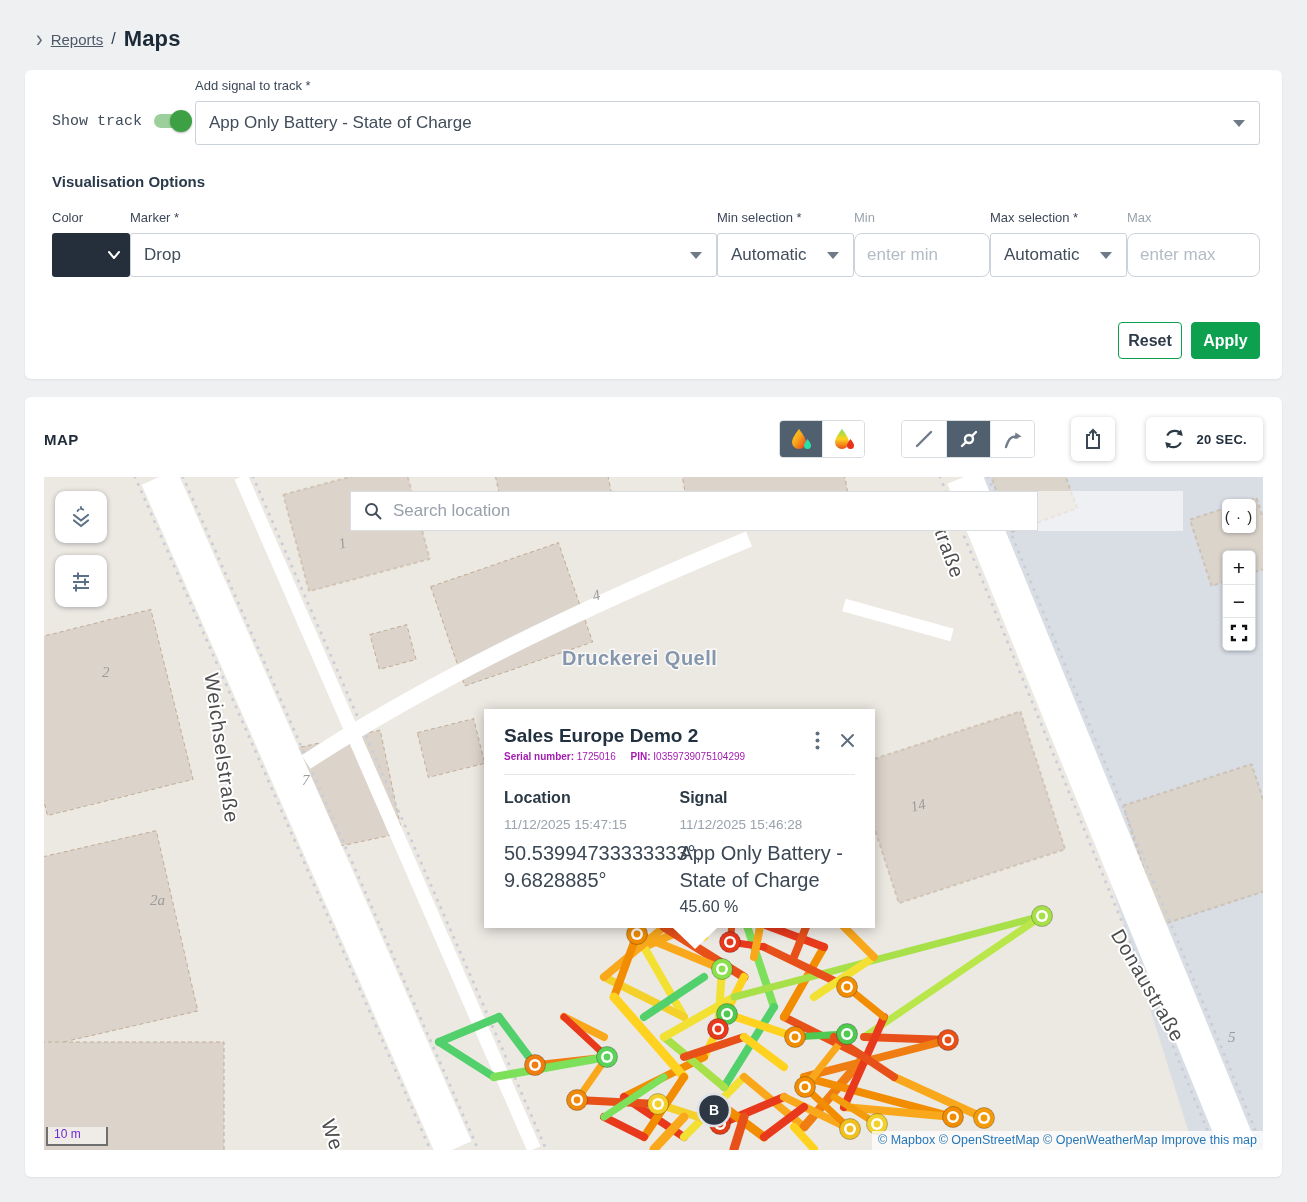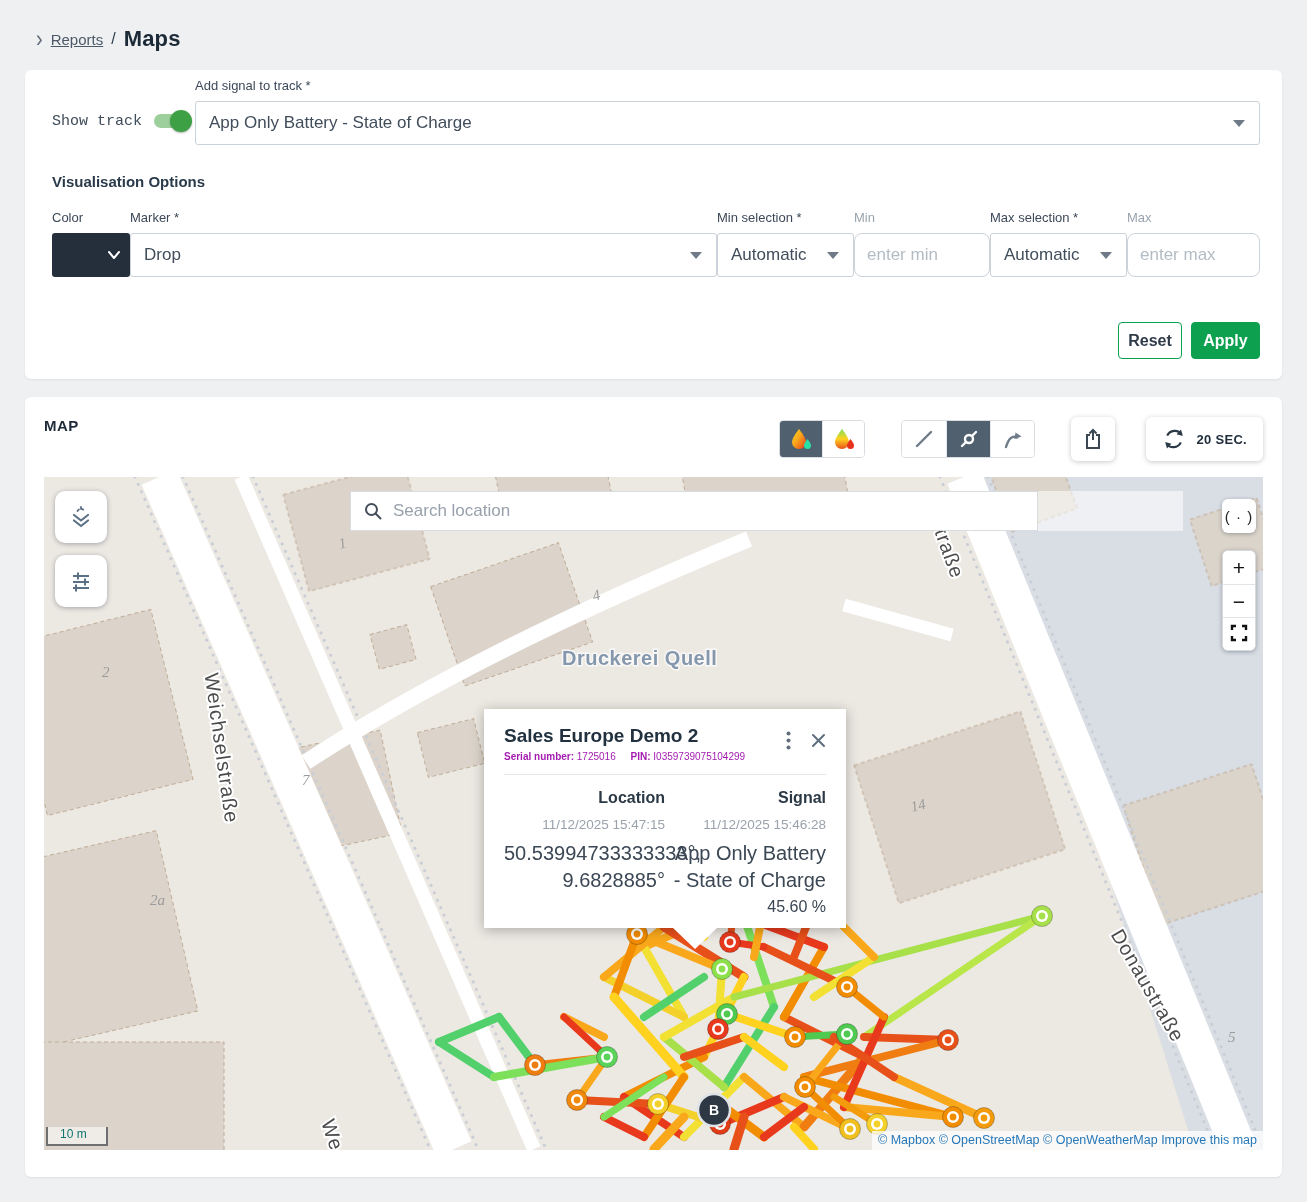--- a/index.html
+++ b/index.html
@@ -40,21 +40,21 @@
   .fld.w136 { width:136px; }
   .fld.w133 { width:133px; }
   .txt-input { width:100%; height:44px; border:1px solid #ccd2d9; border-radius:8px; padding:0 12px; font-size:17px; color:#3e4a57; font-family:"Liberation Sans", sans-serif; }
   .txt-input::placeholder { color:#b3bcc4; }
   .actions { margin-top:45px; display:flex; justify-content:flex-end; gap:9px; }
   .btn { height:37px; border-radius:4px; font-size:16px; cursor:pointer; font-family:"Liberation Sans", sans-serif; }
   .btn.reset { width:64px; background:#fff; border:1px solid #0ca04f; color:#2f3b49; font-weight:600; }
   .btn.apply { width:69px; background:#0ca04f; border:1px solid #0ca04f; color:#fff; font-weight:700; }
 
   
-  .map-header { display:flex; align-items:flex-start; height:44px; margin-bottom:16px; }
+  .map-header { display:flex; align-items:center; height:44px; margin-bottom:16px; }
   .map-title { font-size:15px; font-weight:700; color:#1f2b38; letter-spacing:.4px; }
   .toolbar { margin-left:auto; display:flex; align-items:center; gap:36px; }
   .seg-group { display:flex; border:1px solid #d8dde2; border-radius:4px; overflow:hidden; background:#fff; }
   .seg-btn { width:42px; height:36px; display:flex; align-items:center; justify-content:center; background:#fff; cursor:pointer; }
   .seg-group.lines .seg-btn { width:44px; }
   .seg-btn + .seg-btn { border-left:1px solid #e4e8ec; }
   .seg-btn.active { background:#51606f; }
   .sq-btn { width:44px; height:44px; background:#fff; border-radius:6px; box-shadow:0 1px 5px rgba(30,40,55,.25); display:flex; align-items:center; justify-content:center; cursor:pointer; border:none; }
   .refresh-btn { height:44px; padding:0 16px; background:#fff; border-radius:6px; box-shadow:0 1px 5px rgba(30,40,55,.25); display:flex; align-items:center; gap:10px; cursor:pointer; border:none; margin-left:-5px; }
   .refresh-btn .rlabel { font-size:13px; font-weight:700; color:#22303e; letter-spacing:.3px; }
@@ -66,37 +66,37 @@
   .search-box { position:absolute; left:306px; top:14px; width:688px; height:40px; background:#fff; border:1px solid #d9dde1; display:flex; align-items:center; padding:0 12px; gap:10px; }
   .search-box input { border:none; outline:none; flex:1; font-size:17px; color:#3e4a57; font-family:"Liberation Sans", sans-serif; background:transparent; }
   .search-box input::placeholder { color:#98a1ab; }
   .map-btn { position:absolute; background:#fff; border:none; border-radius:10px; width:52px; height:52px; box-shadow:0 1px 5px rgba(30,40,55,.35); display:flex; align-items:center; justify-content:center; cursor:pointer; }
   .btn-layers { left:11px; top:14px; }
   .btn-sliders { left:11px; top:78px; }
   .btn-locate { position:absolute; left:1178px; top:22px; width:34px; height:34px; border-radius:6px; background:#fff; border:none; box-shadow:0 1px 4px rgba(30,40,55,.35); font-size:15px; color:#222; letter-spacing:1px; cursor:pointer; font-family:"Liberation Sans", sans-serif; }
   .zoom-group { position:absolute; left:1178px; top:73px; width:34px; border-radius:6px; background:#fff; box-shadow:0 1px 4px rgba(30,40,55,.35); overflow:hidden; border:1px solid #d7dadd; }
   .zoom-group button { display:block; width:100%; height:33px; background:#fff; border:none; font-size:21px; color:#111; cursor:pointer; font-family:"Liberation Sans", sans-serif; line-height:1; }
   .zoom-group button + button { border-top:1px solid #e2e5e8; }
-  .scale-bar { position:absolute; left:2px; top:650px; width:62px; height:19px; background:rgba(255,255,255,.55); border:2px solid #6f6f6f; border-top:none; font-size:12px; color:#0f766e; padding-left:12px; line-height:15px; }
+  .scale-bar { position:absolute; left:2px; top:650px; width:62px; height:19px; background:rgba(255,255,255,.55); border:2px solid #6f6f6f; border-top:none; font-size:12px; color:#6d28d9; padding-left:6px; line-height:15px; }
   .attribution { position:absolute; right:0; bottom:0; background:rgba(255,255,255,.75); font-size:12.5px; padding:2px 6px 3px; color:#2577b8; }
   .attribution a { color:#2577b8; text-decoration:none; cursor:pointer; }
 
   
-  .popup { position:absolute; left:440px; top:232px; width:362px; background:#fff; box-shadow:0 2px 12px rgba(0,0,0,.28); padding:16px 20px 12px; }
+  .popup { position:absolute; left:440px; top:232px; width:391px; background:#fff; box-shadow:0 2px 12px rgba(0,0,0,.28); padding:16px 20px 12px; }
   .popup::after { content:""; position:absolute; left:188px; bottom:-21px; width:0; height:0; border:23px solid transparent; border-bottom:0; border-top:22px solid #fff; }
   .popup-head { position:relative; padding-bottom:12px; }
   .popup-title { font-size:19px; font-weight:700; color:#22313f; }
   .popup-sub { margin-top:4px; font-size:10px; color:#a21caf; }
   .popup-sub b { font-weight:700; }
   .popup-sub .pin { margin-left:12px; }
   .popup-icons { position:absolute; right:-2px; top:4px; display:flex; gap:16px; align-items:center; }
   .popup-icons .icon-btn { background:none; border:none; cursor:pointer; padding:2px; display:flex; }
   .popup-divider { height:1px; background:#e4e7ea; margin:0 0 14px; }
   .popup-cols { display:flex; }
-  .pcol { width:50%;text-align:right; }
+  .pcol { width:50%; }
   .pcol h4 { font-size:16px; color:#2b3946; margin-bottom:10px; }
   .pcol .ts { font-size:13.5px; color:#9aa2ac; margin-bottom:8px; }
   .pcol .val { font-size:20px; color:#3b4754; line-height:1.35; }
   .pcol .sigval { margin-top:4px; font-size:16px; color:#3b4754; }
 
   
   text.street { font-family:"Liberation Sans", sans-serif; fill:#4c4c4c; font-size:20px; paint-order:stroke; stroke:#fff; stroke-width:4px; letter-spacing:1px; }
   text.poi { font-family:"Liberation Sans", sans-serif; fill:#8497ad; font-size:20px; font-weight:600; paint-order:stroke; stroke:rgba(255,255,255,.7); stroke-width:3px; letter-spacing:.5px; }
   text.bnum { font-family:"Liberation Serif", serif; font-style:italic; fill:#9b9b9b; font-size:15px; }
 </style>

